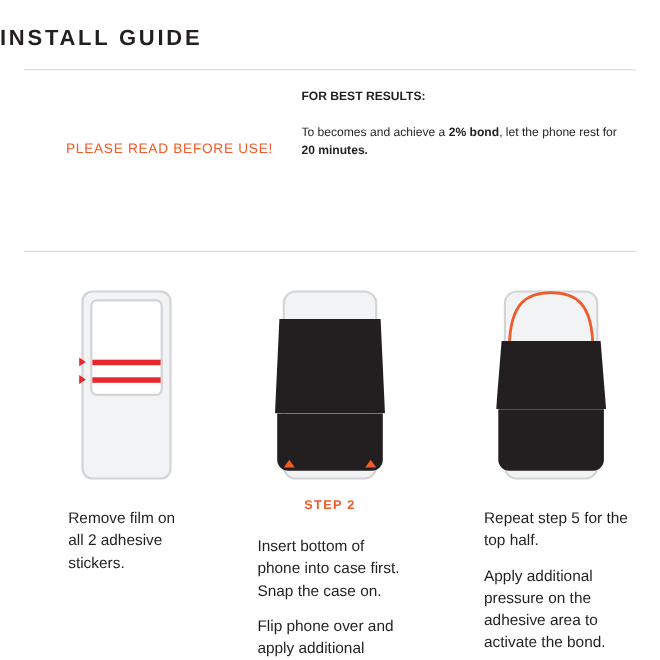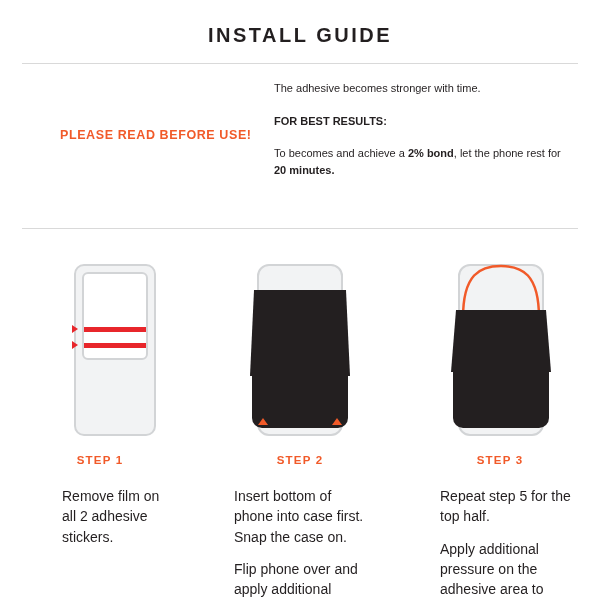--- a/index.html
+++ b/index.html
@@ -16,21 +16,20 @@
   }
   .page {
     position: relative;
     width: 600px;
     height: 600px;
     box-sizing: border-box;
   }
 
   
   .title {
-    text-align: center;
     font-size: 20px;
     font-weight: bold;
     letter-spacing: 2.5px;
     color: #231f20;
     padding-top: 24px;
   }
 
   .rule {
     height: 1px;
     background: #d9d9d9;
@@ -48,21 +47,21 @@
   
   .readblock {
     position: relative;
     height: 160px;
   }
   .please-read {
     position: absolute;
     left: 60px;
     top: 64px;
     color: #f15a29;
-    font-weight: bold;
+    font-weight: normal;
     font-size: 12.5px;
     letter-spacing: 0.6px;
   }
   .textcol {
     position: absolute;
     left: 274px;
     top: 16px;
     width: 300px;
     font-size: 11px;
     line-height: 1.5;
@@ -150,40 +149,38 @@
 <div class="page">
 
   <div class="title">INSTALL GUIDE</div>
 
   <div class="rule"></div>
 
   <div class="readblock">
     <div class="please-read">PLEASE READ BEFORE USE!</div>
 
     <div class="textcol">
-      <p>The adhesive becomes stronger with time.</p>
       <p><b>FOR BEST RESULTS:</b></p>
       <p><span>To becomes and achieve a </span><b>2% bond</b><span>, let the phone rest for </span><b>20 minutes.</b></p>
     </div>
   </div>
 
   <div class="rule2"></div>
 
   <div class="steps">
 
     <div class="step step1">
       <div class="art">
         <div class="phone" style="left:74px; top:14px; width:82px; height:172px;"></div>
         <div class="phone" style="left:82px; top:22px; width:66px; height:88px; background:#ffffff; border-radius:6px; border-color:#d2d4d6;"></div>
         <div class="redline" style="left:84px; top:77px; width:62px;"></div>
         <div class="redline" style="left:84px; top:93px; width:62px;"></div>
         <div class="arrow-r" style="left:72px; top:75px;"></div>
         <div class="arrow-r" style="left:72px; top:91px;"></div>
       </div>
-      <div class="step-label">STEP 1</div>
       <div class="step-body">
         <p>Remove film on all 2 adhesive stickers.</p>
       </div>
     </div>
 
     <div class="step step2">
       <div class="art">
         <div class="phone" style="left:57px; top:14px; width:86px; height:172px; border-radius:12px;"></div>
         <div class="black" style="left:50px; top:40px; width:100px; height:86px; clip-path: polygon(4% 0, 96% 0, 100% 100%, 0 100%);"></div>
         <div class="black" style="left:52px; top:126px; width:96px; height:52px; border-radius:0 0 10px 10px;"></div>
@@ -201,21 +198,20 @@
       <div class="art">
         <div class="phone" style="left:58px; top:14px; width:86px; height:172px; border-radius:12px;"></div>
         <svg width="200" height="190" style="position:absolute; left:0; top:0;">
           <path d="M63 68 C 63 24, 80 16, 101 16 C 122 16, 139 24, 139 68" fill="none" stroke="#f15a29" stroke-width="2.5"></path>
           <polygon points="63,74 59,64 67,64" fill="#f15a29"></polygon>
           <polygon points="139,74 135,64 143,64" fill="#f15a29"></polygon>
         </svg>
         <div class="black" style="left:51px; top:60px; width:100px; height:62px; clip-path: polygon(5% 0, 95% 0, 100% 100%, 0 100%);"></div>
         <div class="black" style="left:53px; top:122px; width:96px; height:56px; border-radius:0 0 10px 10px;"></div>
       </div>
-      <div class="step-label">STEP 3</div>
       <div class="step-body">
         <p>Repeat step 5 for the top half.</p>
         <p>Apply additional pressure on the adhesive area to activate the bond.</p>
       </div>
     </div>
 
   </div>
 </div>
 
 </body></html>

